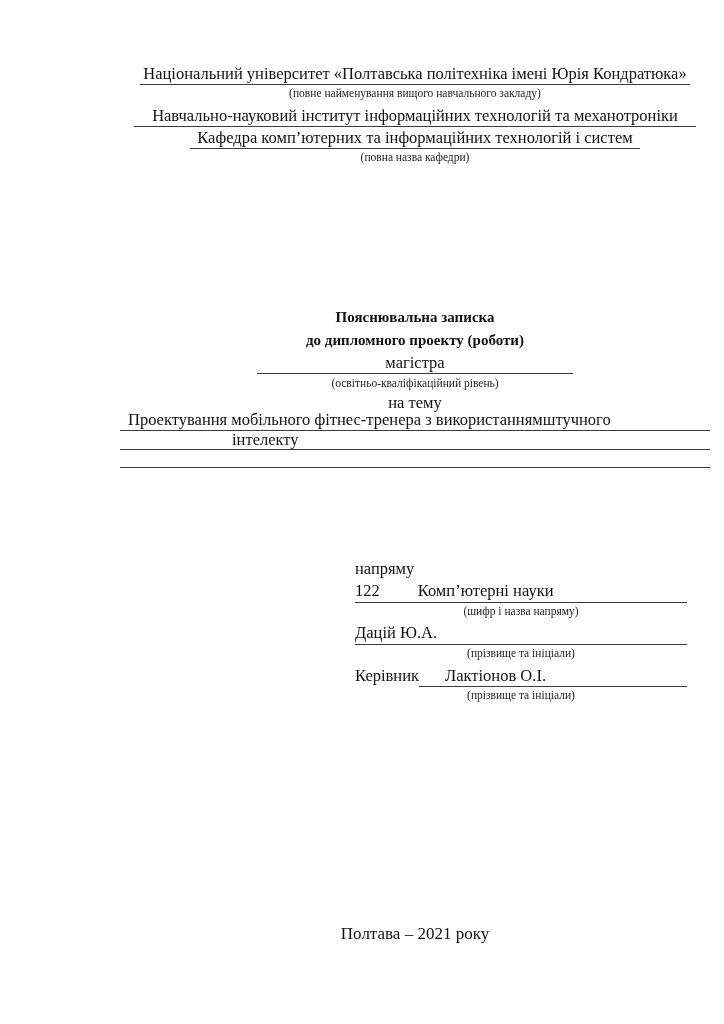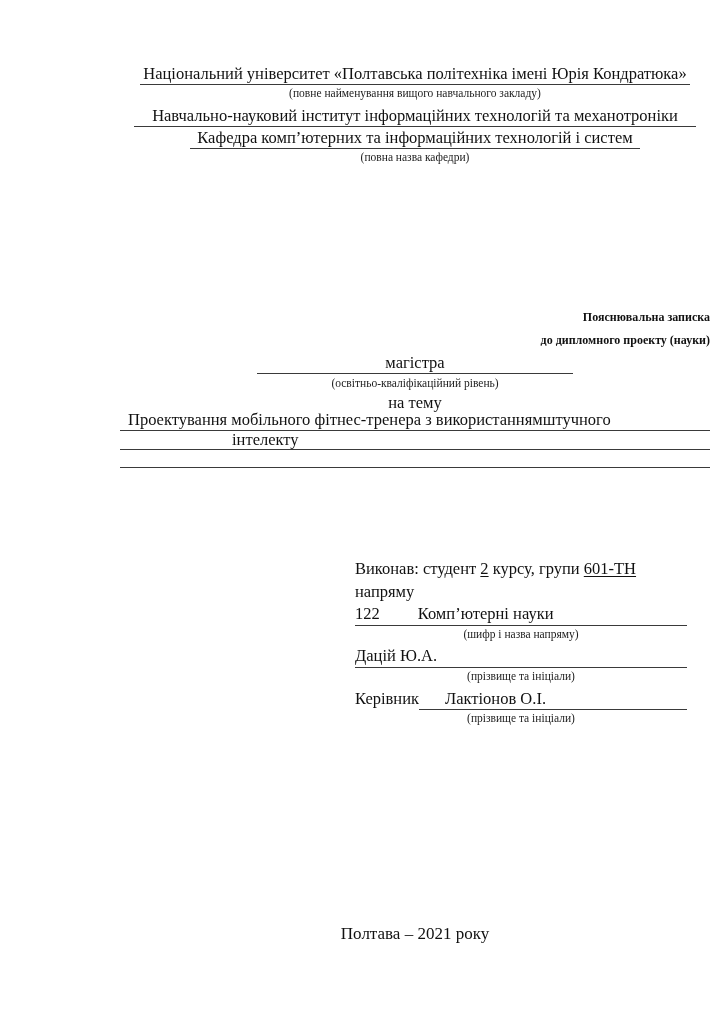--- a/index.html
+++ b/index.html
@@ -52,23 +52,22 @@
 
   
   .titleblock {
     position: absolute;
     left: 100px; top: 306px;
     width: 590px;
     text-align: center;
   }
   .title-bold {
     font-weight: bold;
-    font-size: 12px;
+    font-size: 15px;
     line-height: 23px;
-    text-align: right;
   }
   .degree-row { line-height: 21px; height: 23px; }
   .degree-row .uline {
     width: 316px;
     line-height: 21px;
   }
   .topic-label { font-size: 16.5px; line-height: 20px; margin-top: 1px; }
 
   
   .topicblock {
@@ -143,41 +142,35 @@
       <span class="uline">Навчально-науковий інститут інформаційних технологій та механотроніки</span>
     </div>
     <div class="u-row mid fs-main">
       <span class="uline">Кафедра комп’ютерних та інформаційних технологій і систем</span>
     </div>
     <div class="caption">(повна назва кафедри)</div>
   </div>
 
   <div class="titleblock">
     <div class="title-bold">Пояснювальна записка</div>
-    <div class="title-bold">до дипломного проекту (науки)</div>
+    <div class="title-bold">до дипломного проекту (роботи)</div>
     <div class="degree-row fs-main">
       <span class="uline">магістра</span>
     </div>
     <div class="caption">(освітньо-кваліфікаційний рівень)</div>
     <div class="topic-label">на тему</div>
   </div>
 
   <div class="topicblock">
     <div class="topic-line topic-line1">Проектування мобільного фітнес-тренера з використаннямштучного</div>
     <div class="topic-line topic-line2">інтелекту</div>
     <div class="topic-line topic-line3"></div>
   </div>
 
   <div class="studentblock">
-    <div class="s-line">
-      <span>Виконав: студент</span>
-      <span class="uword">2</span>
-      <span>курсу, групи</span>
-      <span class="uword">601-ТН</span>
-    </div>
     <div class="s-line">напряму</div>
     <div class="code-line">
       <span>122</span><span class="spec-name">Комп’ютерні науки</span>
     </div>
     <div class="caption">(шифр і назва напряму)</div>
     <div class="name-line">Дацій Ю.А.</div>
     <div class="caption">(прізвище та ініціали)</div>
     <div class="kerivnyk-line">
       <span class="sup-label">Керівник</span>
         <span class="sup-name">Лактіонов О.І.</span>

